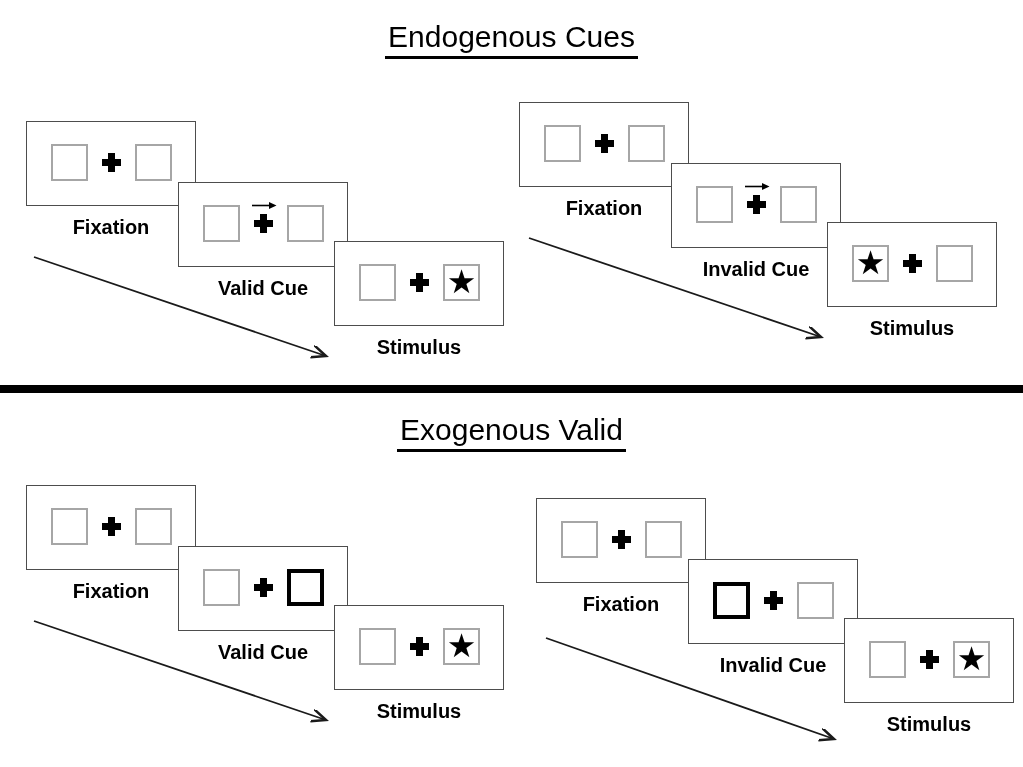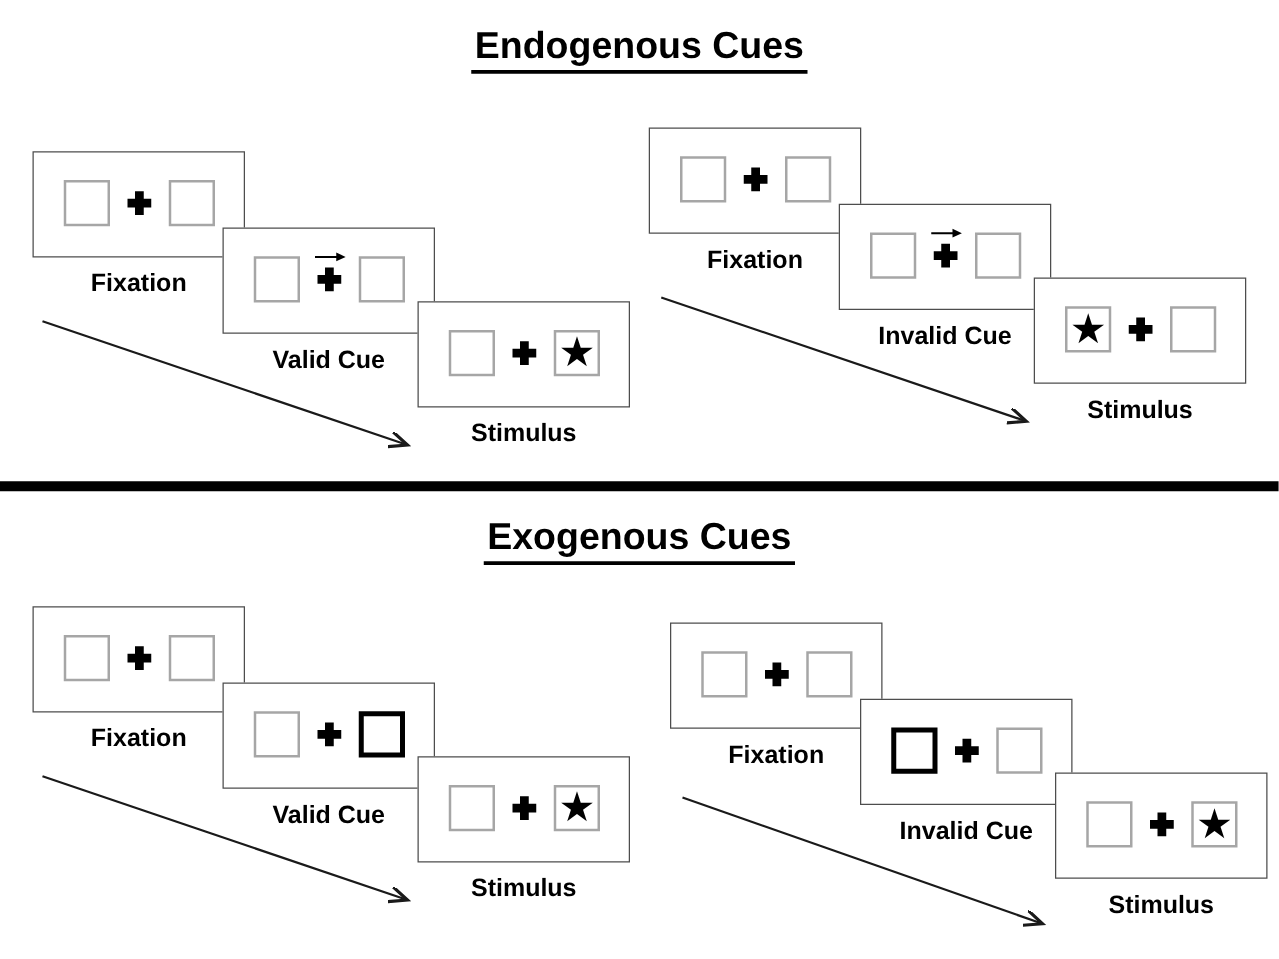--- a/index.html
+++ b/index.html
@@ -3,21 +3,21 @@
 <meta charset="utf-8">
 <style>
   html,body{margin:0;padding:0;}
   body{
     width:1023px;height:767px;position:relative;overflow:hidden;
     background:#ffffff;color:#000;
     font-family:"Liberation Sans",sans-serif;
   }
   .title{
     position:absolute;left:0;width:1023px;text-align:center;
-    font-weight:bold;font-size:30px;line-height:34px;color:#000;
+    font-weight:normal;font-size:30px;line-height:34px;color:#000;
   }
   .title .title-text{
     display:inline-block;border-bottom:3px solid #000;padding:0 3px 2px 3px;
   }
   #title-endo{top:20px;}
   #title-exo{top:413px;}
   .divider{
     position:absolute;left:0;top:385px;width:1023px;height:8px;background:#000;
   }
   .sequence{position:absolute;width:495px;height:262px;}
@@ -146,21 +146,21 @@
       <span class="plus"></span>
       <span class="sq sq-right"></span>
     </div>
     <div class="panel-label">Stimulus</div>
   </div>
   </div>
 
 <div class="divider"></div>
 
 <div class="title" id="title-exo">
-  <span class="title-text">Exogenous Cues</span>
+  <span class="title-text">Exogenous Valid</span>
 </div>
 
 <div class="sequence" id="seq-1-0">
   <svg class="time-arrow" width="340" height="262" viewBox="0 0 340 262">
     <defs>
         <marker id="ah2" markerWidth="12" markerHeight="10" refX="8" refY="3.5" orient="auto">
           <path d="M0,0 L8,3.5 L0,7" fill="none" stroke="#1a1a1a" stroke-width="1.4"></path>
         </marker>
       </defs>
     <line x1="8" y1="136" x2="300" y2="235" stroke="#1a1a1a" stroke-width="1.8" marker-end="url(#ah2)"></line>

